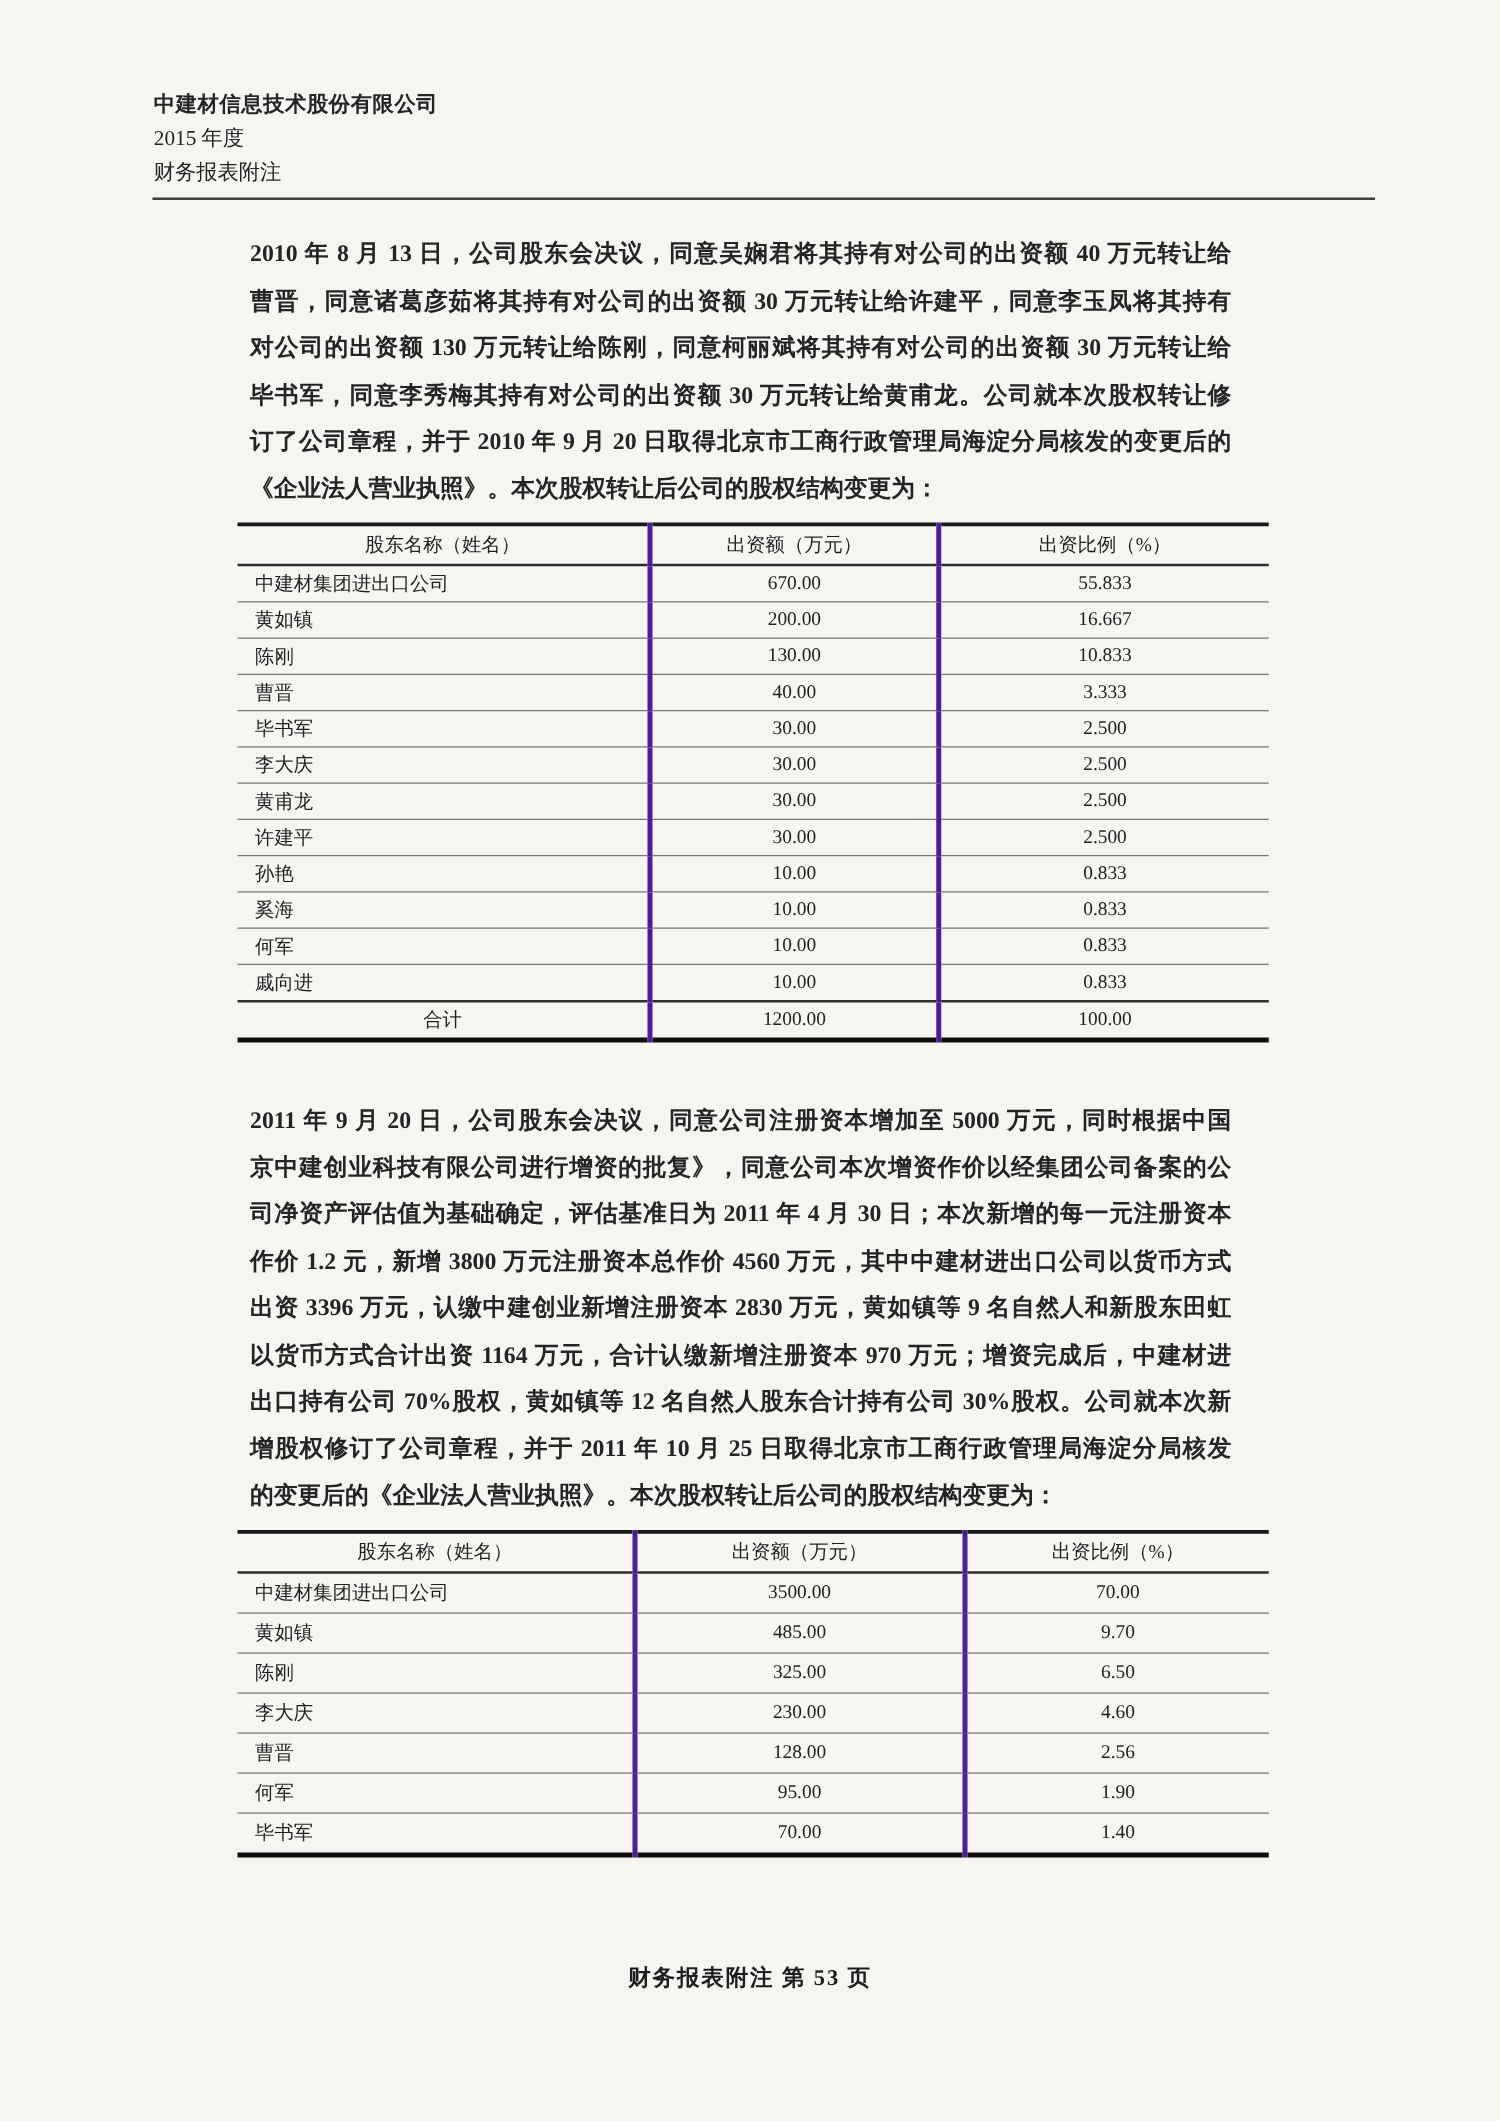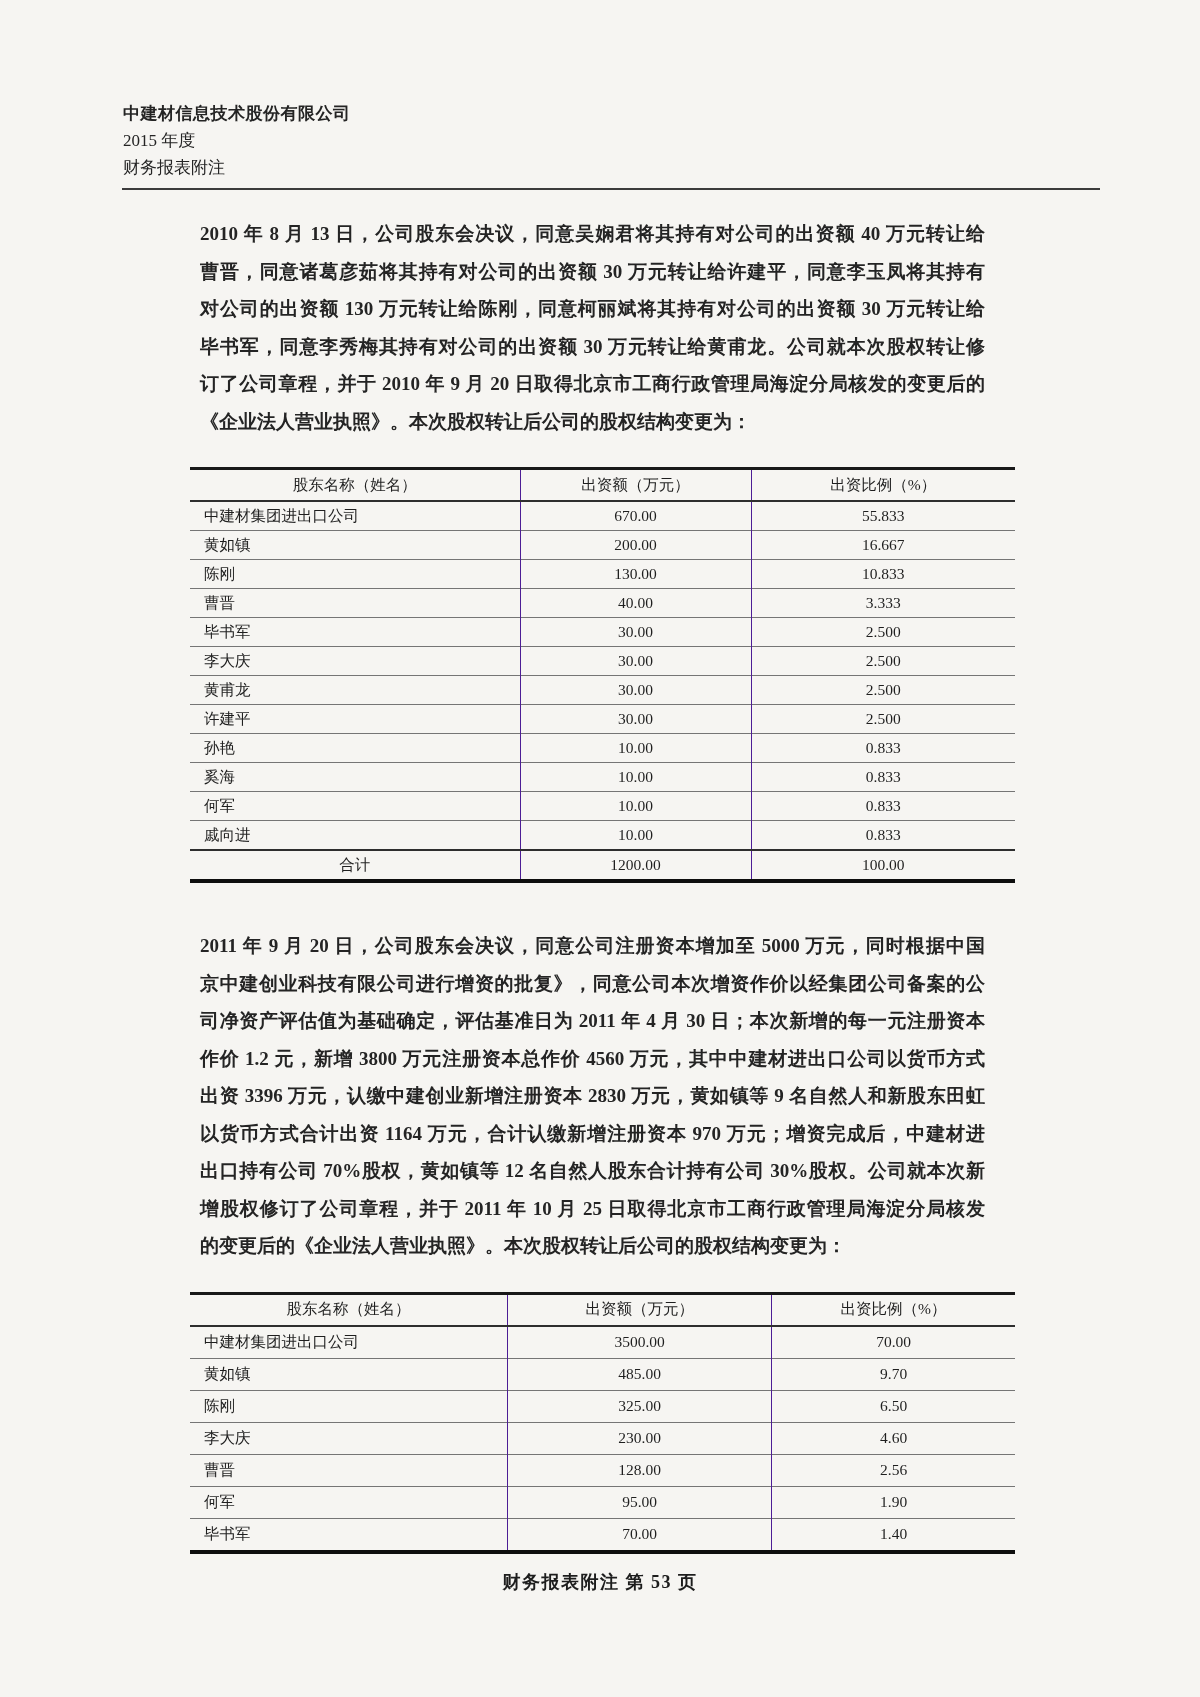--- a/index.html
+++ b/index.html
@@ -6,51 +6,51 @@
   .page {
     position:relative;
     width:1200px; height:1697px;
     margin:0 auto;
     background:#f6f5f2;
     color:#242424;
     font-family:"Liberation Serif","DejaVu Serif",serif;
     overflow:hidden;
   }
   
-  .doc-header { padding-top:100px; margin-left:123px; font-size:17px; line-height:27px; }
+  .doc-header { padding-top:70px; margin-left:123px; font-size:17px; line-height:27px; }
   .doc-header .company { font-weight:bold; letter-spacing:0.5px; }
   .header-rule {
     margin:7px 0 0 122px; width:978px; height:0;
     border-top:2px solid #3c3c3c;
   }
   
   .para { margin-left:200px; width:785px; font-size:19px; line-height:37.5px;font-weight:bold; }
   .para .jline { text-align:justify; text-align-last:justify; }
   .para .jline.last { text-align-last:left; }
   #para1 { margin-top:25px; }
   #para2 { margin-top:44px; }
   
   table.data-table {
-    margin:27px 0 0 190px; width:825px;
+    margin:8px 0 0 190px; width:825px;
     border-collapse:collapse; table-layout:fixed;
     font-size:15.5px; color:#1f1f1f;
     border-top:3px solid #191919;
     border-bottom:4px solid #0e0e0e;
   }
   table.data-table th {
     font-weight:normal; text-align:center;
     height:30px; padding:0;
     border-bottom:2px solid #2e2e2e;
   }
   table.data-table td { height:28px; padding:0; }
   #table2.data-table td { height:31px; }
   table.data-table td.name { text-align:left; padding-left:14px; }
   table.data-table td.num  { text-align:center; }
   table.data-table th + th,
-  table.data-table td + td { border-left:1px solid #4c1d95; }
+  table.data-table td + td { border-left:4px solid #4c1d95; }
   table.data-table tbody tr + tr td { border-top:1px solid #757575; }
   table.data-table tr.total td { border-top:2px solid #2e2e2e; }
   table.data-table tr.total td.name { text-align:center; padding-left:0; }
   
   .page-footer {
     position:absolute; left:0; right:0; top:1570px;
     text-align:center; font-size:18px; font-weight:600;
     letter-spacing:1.5px; color:#1d1d1d;
   }
 </style>

